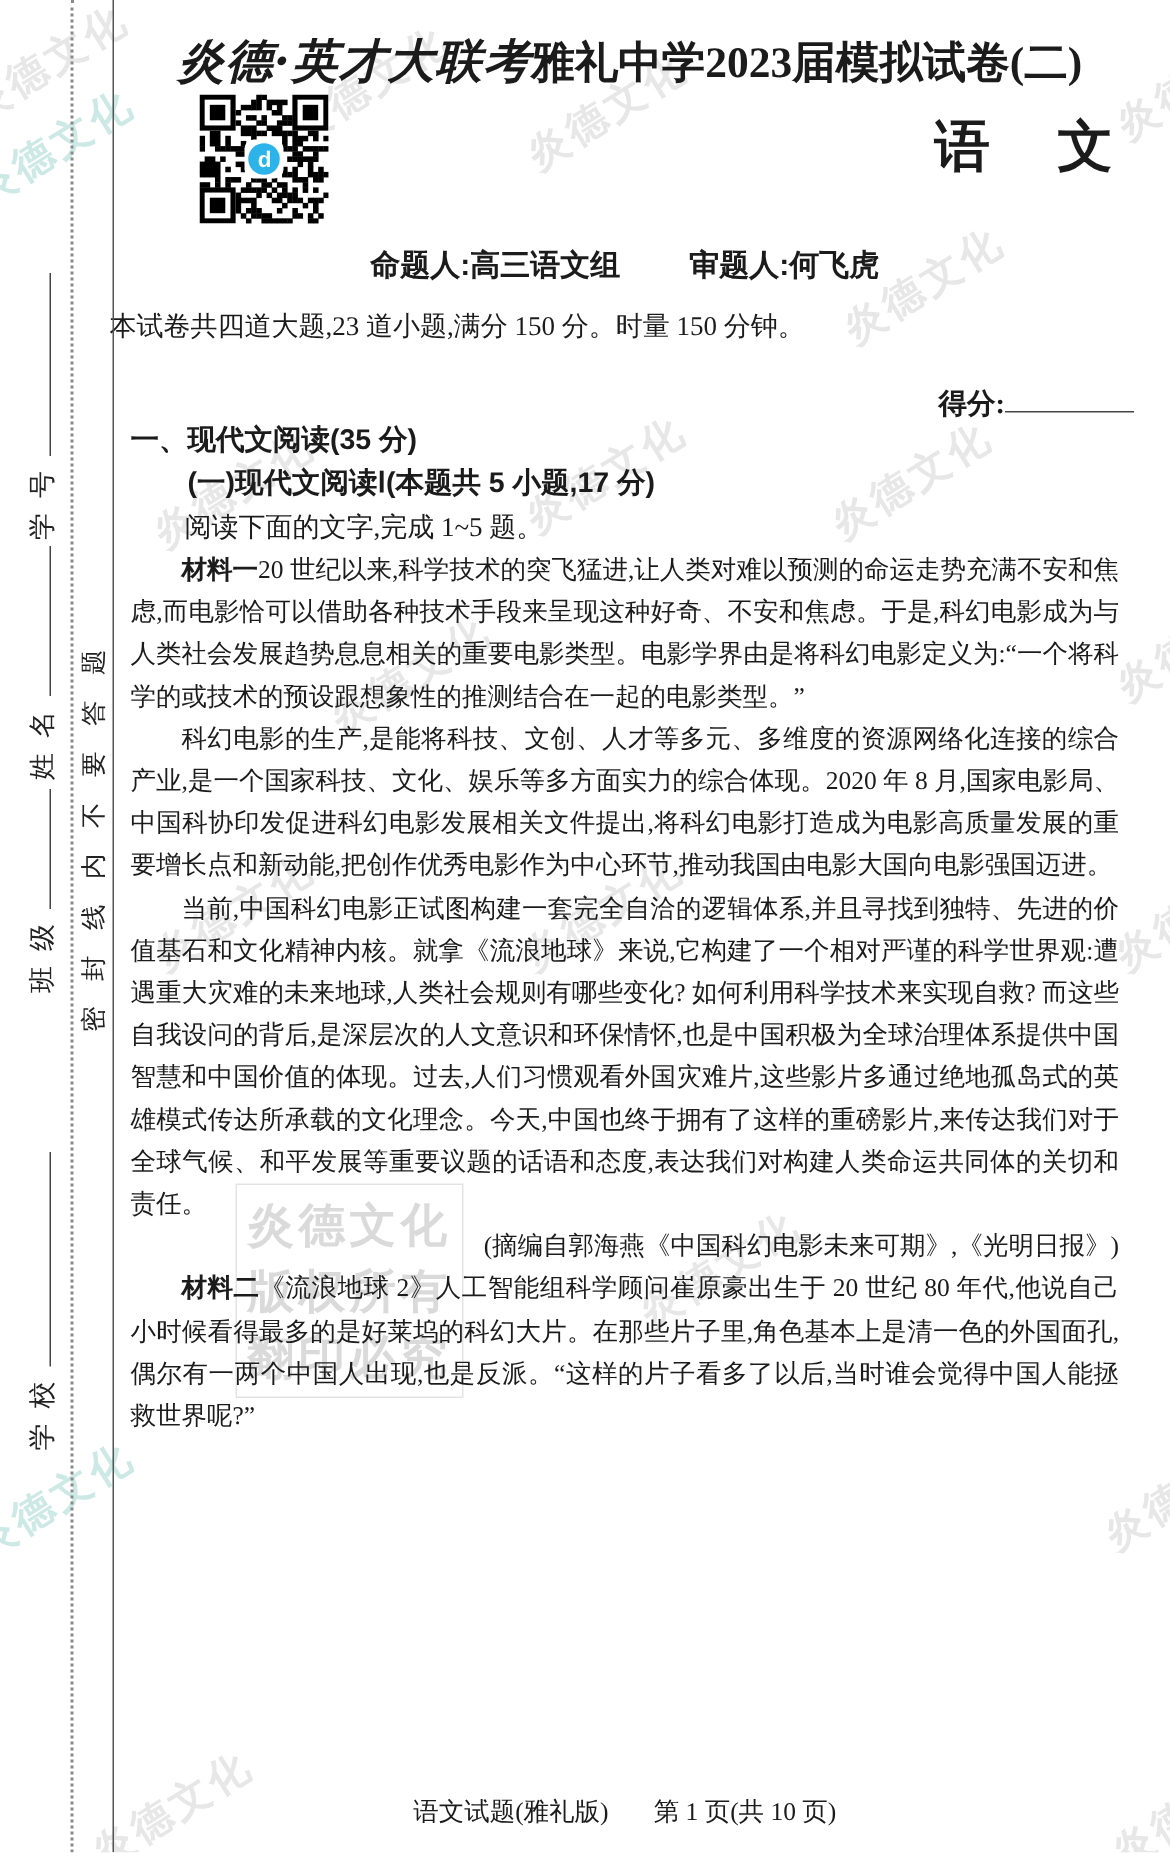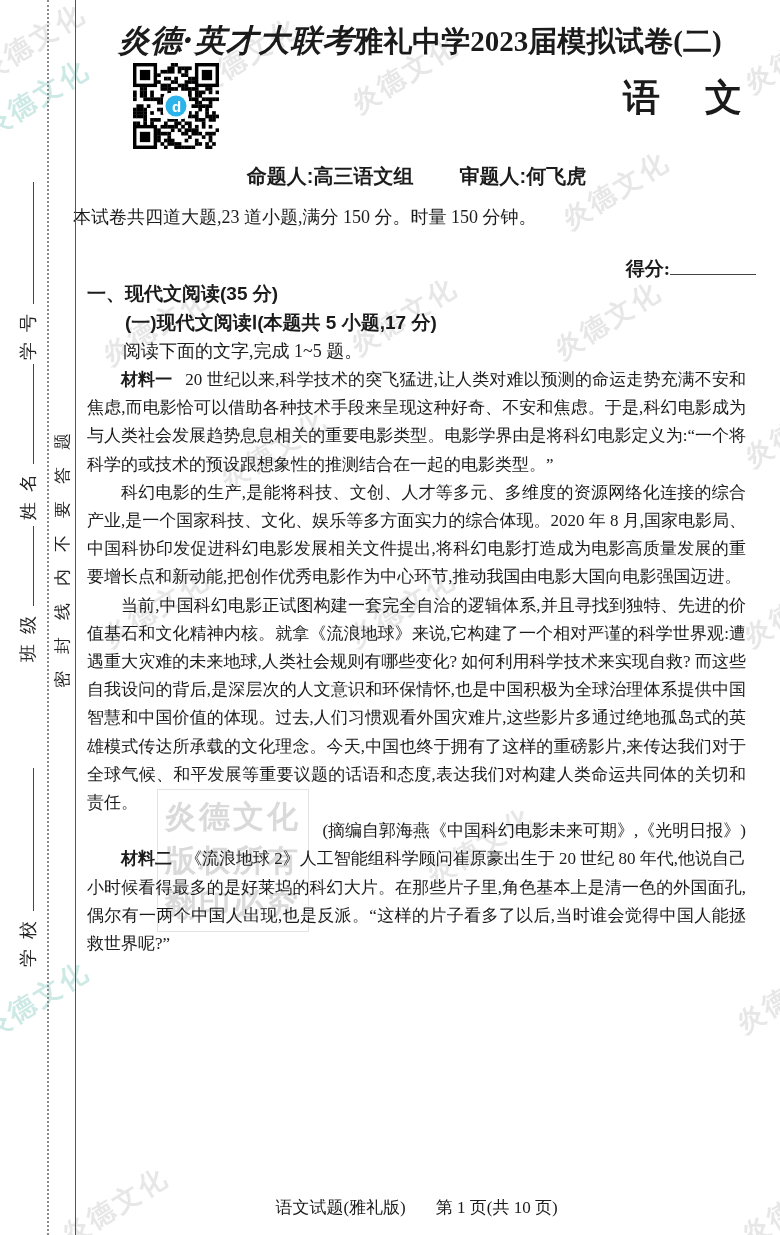--- a/index.html
+++ b/index.html
@@ -52,21 +52,21 @@
       font-size:18px;z-index:1;}
   .score{position:absolute;top:256px;right:24px;font-size:19px;font-weight:bold;z-index:1;}
   .score-line{display:inline-block;width:86px;border-bottom:1.5px solid #444;height:15px;}
 
   
   .content{position:absolute;left:87px;top:279px;width:659px;z-index:1;}
   .h1{font-family:"Liberation Sans",sans-serif;font-weight:bold;font-size:19px;line-height:29px;}
   .h2{font-family:"Liberation Sans",sans-serif;font-weight:bold;font-size:19px;line-height:29px;text-indent:2em;}
   .instr{font-size:18px;line-height:29px;text-indent:2em;}
   .para{font-size:17px;line-height:28.2px;text-indent:2em;text-align:justify;}
-  .lead{font-family:"Liberation Sans",sans-serif;font-weight:bold;margin-right:13px;}
+  .lead{font-family:"Liberation Sans",sans-serif;font-weight:bold;margin-right:0;}
   .attr{font-size:17px;line-height:28.2px;text-align:right;}
 
   .footer{position:absolute;left:87px;width:659px;top:1196px;display:flex;
       justify-content:center;gap:30px;font-size:17px;z-index:1;}
 </style>
 </head>
 <body>
 
 <div class="page">
 

